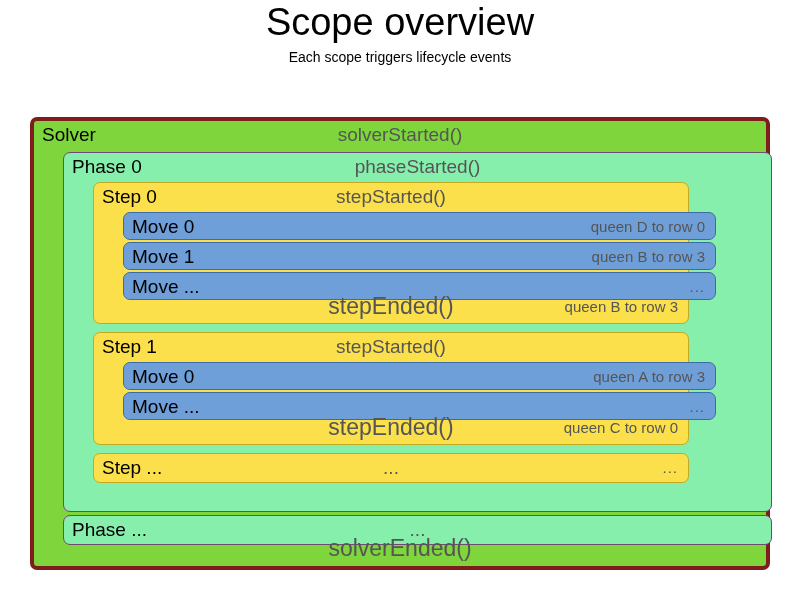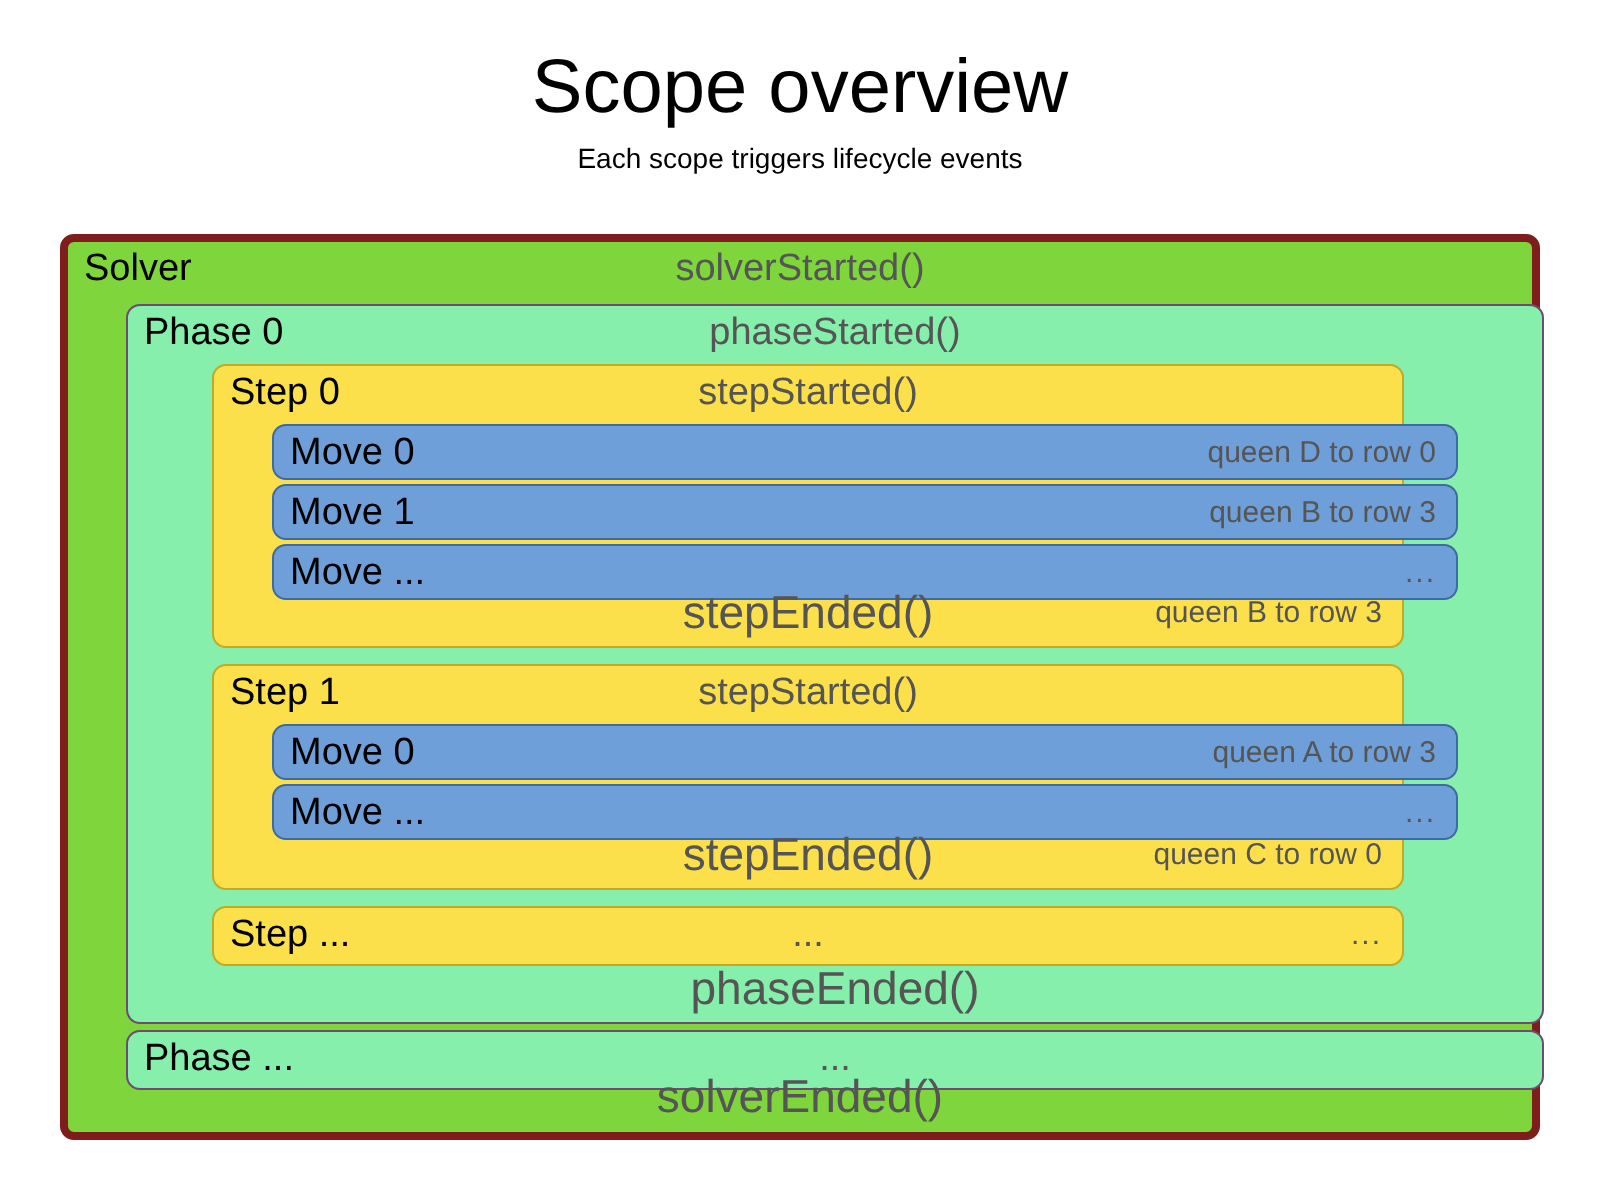--- a/index.html
+++ b/index.html
@@ -14,21 +14,20 @@
     font-family: "Liberation Sans", sans-serif;
     color: #000000;
     overflow: hidden;
     position: relative;
   }
 
   
   .header {
     width: 100%;
     text-align: center;
-    padding-top: 22px;
   }
   .title {
     font-size: 38px;
     font-weight: 400;
     line-height: 44px;
     color: #000;
     letter-spacing: 0px;
   }
   .subtitle {
     font-size: 14px;
@@ -151,21 +150,21 @@
   }
   .phaseEllipsis {
     position: absolute;
     left: 29px;
     top: 394px;
     width: 709px;
     height: 30px;
   }
   .step-box {
     position: absolute;
-    left: 42px;
+    left: 29px;
     width: 596px;
   }
   .step0 { top: 29px;  height: 142px; }
   .step1 { top: 179px; height: 113px; }
   .stepEllipsis { top: 300px; height: 30px; }
 
   .move-box {
     position: absolute;
     left: 29px;
     width: 593px;
@@ -263,23 +262,20 @@
       </div>
 
       <div class="scope step step-box stepEllipsis">
         <div class="row">
           <span class="lbl">Step ...</span>
           <span class="evt">...</span>
           <span class="val dots">...</span>
         </div>
       </div>
 
-      <div class="footrow phase-foot">
-        <span class="evt">phaseEnded()</span>
-      </div>
     </div>
 
     <div class="scope phase phaseEllipsis">
       <div class="row">
         <span class="lbl">Phase ...</span>
         <span class="evt dots">...</span>
       </div>
     </div>
 
     <div class="footrow solver-foot">

